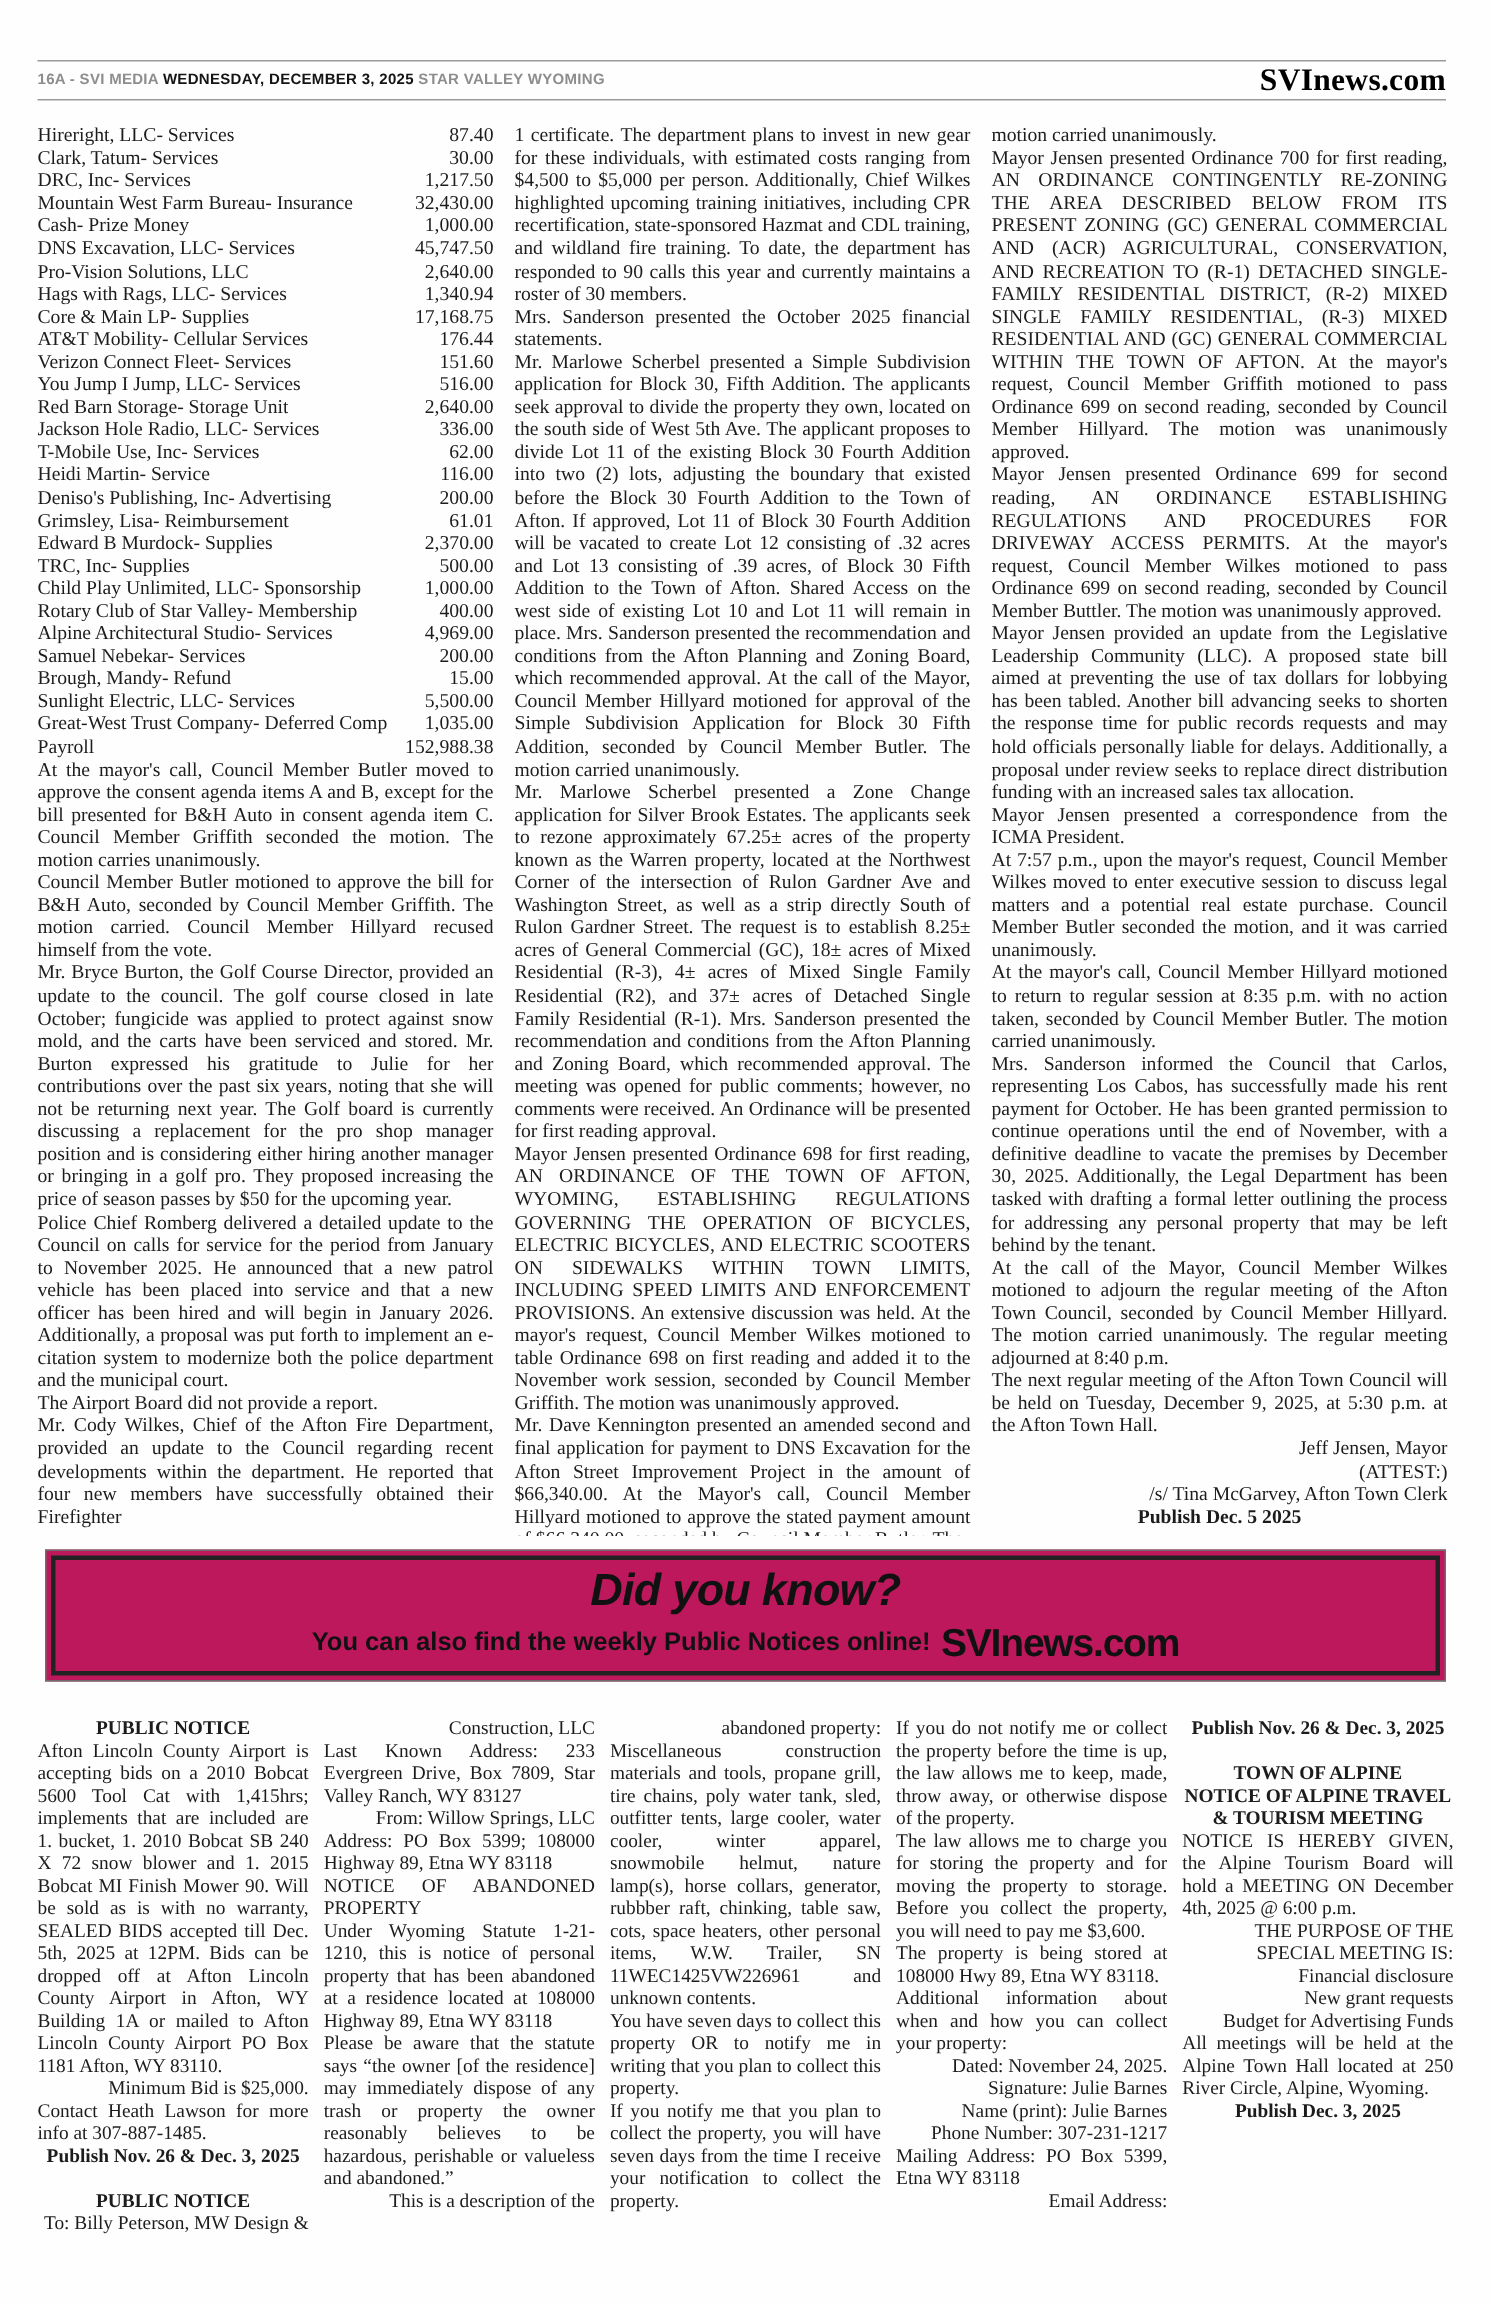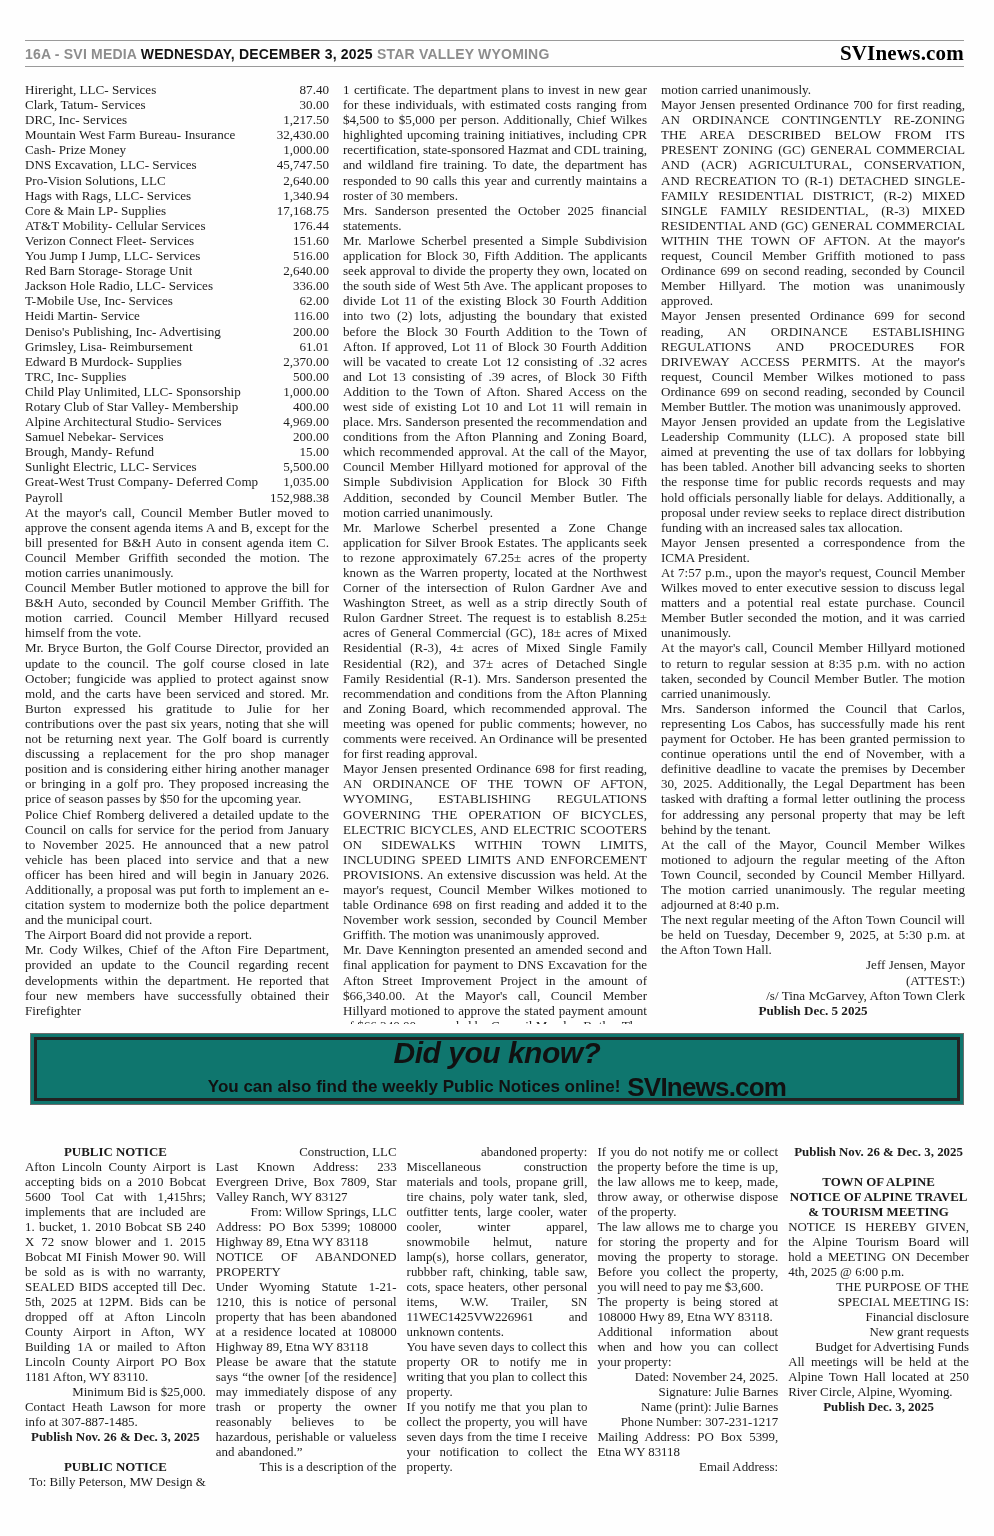--- a/index.html
+++ b/index.html
@@ -8,43 +8,43 @@
     position:relative; width:994px; height:1536px; margin:0 auto;
     background:#fefefe; color:#1c1c1c; overflow:hidden;
     font-family:"Liberation Serif", serif;
   }
   
   .masthead {
     position:absolute; left:25px; right:30px; top:40px; height:27px;
     border-top:1px solid #9a9a9a; border-bottom:1px solid #9a9a9a;
     display:flex; align-items:center; justify-content:space-between;
   }
-  .mast-left { font-family:"Liberation Sans", sans-serif; font-size:14px; font-weight:bold; letter-spacing:.2px; }
+  .mast-left { font-family:"Liberation Sans", sans-serif; font-size:10px; font-weight:bold; letter-spacing:.2px; }
   .mast-gray { color:#8d8d8d; }
   .mast-dark { color:#141414; }
   .mast-site { font-family:"Liberation Serif", serif; font-weight:bold; font-size:21px; color:#000; letter-spacing:.2px; }
   
   .top-section {
     position:absolute; left:25px; right:29px; top:82px; height:942px;
     display:flex; gap:14px; overflow:hidden;
   }
   .col { flex:1 1 0; overflow:hidden; }
   .pay-row { display:flex; justify-content:space-between; font-size:13.1px; line-height:15.1px; }
   .pay-name { white-space:nowrap; overflow:hidden; }
   .pay-amt { white-space:nowrap; }
   .para { font-size:13.1px; line-height:15.1px; text-align:justify; }
   .para.line { text-align:right; }
   .para.heading { text-align:center; font-weight:bold; }
   .para.publish { text-align:center; font-weight:bold; }
   .para.publish-right { text-align:center; font-weight:bold; }
   .para.mt { margin-top:15px; }
   
   .banner-outer {
-    position:absolute; left:30px; right:30px; top:1033px; height:72px;
-    border:1px solid #6d6d6d; padding:3px; background:#0f766e;
+    position:absolute; left:30px; right:30px; top:1033px; height:88px;
+    border:1px solid #6d6d6d; padding:3px; background:#be185d;
   }
   .banner-inner {
     height:100%; border:3px solid #222;
     display:flex; flex-direction:column; align-items:center; justify-content:center;
     font-family:"Liberation Sans", sans-serif; gap:2px;
   }
   .banner-title { font-size:30px; font-weight:bold; font-style:italic; letter-spacing:-.5px; color:#111; }
   .banner-sub { font-size:17px; font-weight:bold; display:flex; align-items:center; gap:7px; color:#111; }
   .banner-site { font-size:26px; font-weight:bold; letter-spacing:-.8px; }
   

